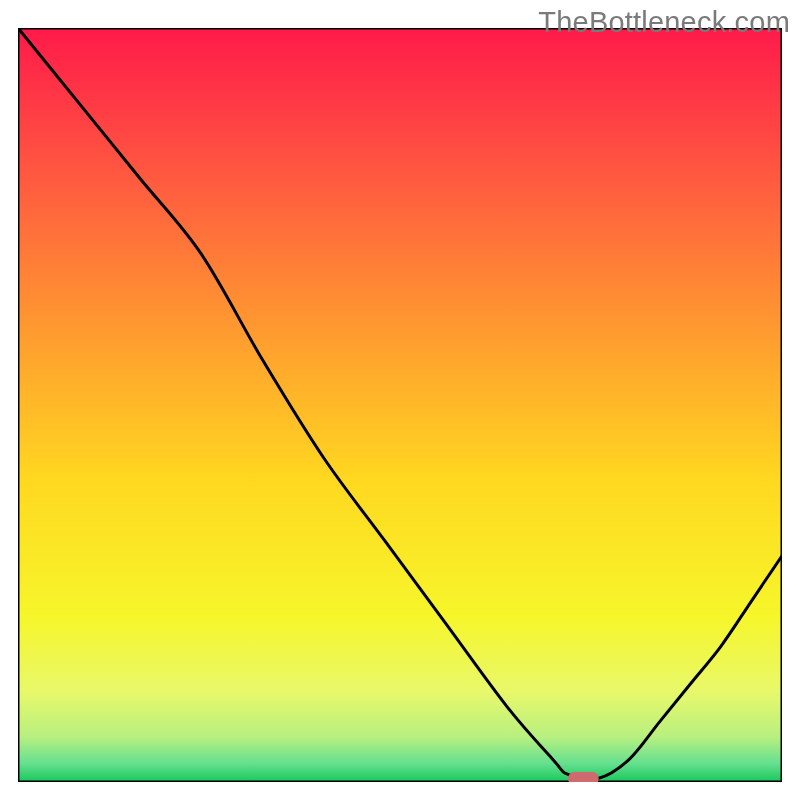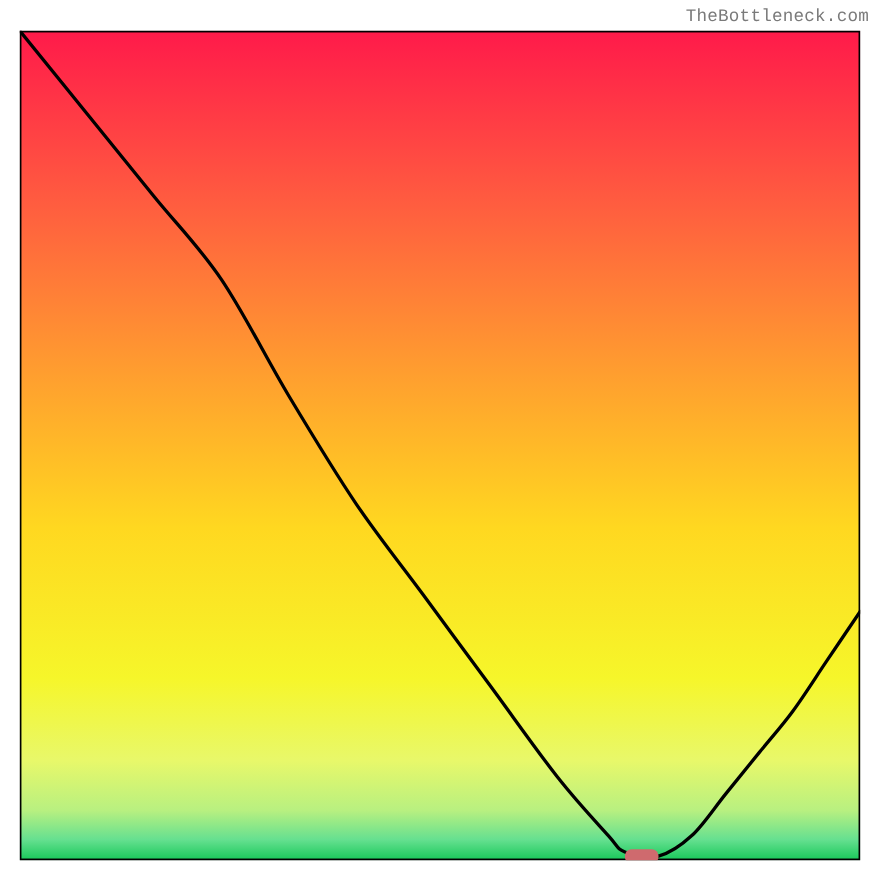--- a/index.html
+++ b/index.html
@@ -14,25 +14,24 @@
   .container {
     position: relative;
     width: 800px;
     height: 800px;
   }
   .watermark {
     position: absolute;
     top: 6px;
     right: 10px;
     color: #7a7a7a;
-    font-size: 16px;
+    font-size: 29px;
     font-weight: 500;
     letter-spacing: 0.2px;
     z-index: 10;
-    font-family: Liberation Mono, monospace;
   }
   .plot-area {
     position: absolute;
     left: 18px;
     top: 28px;
     width: 764px;
     height: 754px;
   }
   .plot-area svg {
     display: block;

